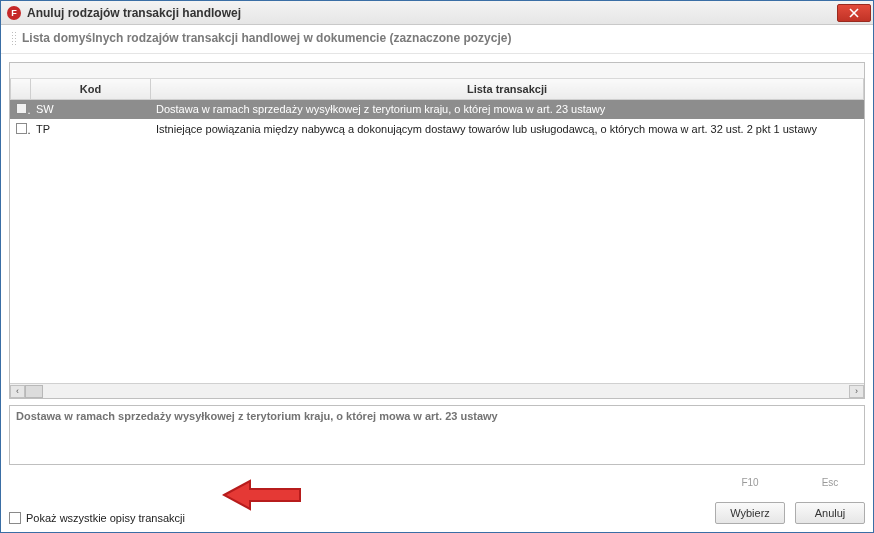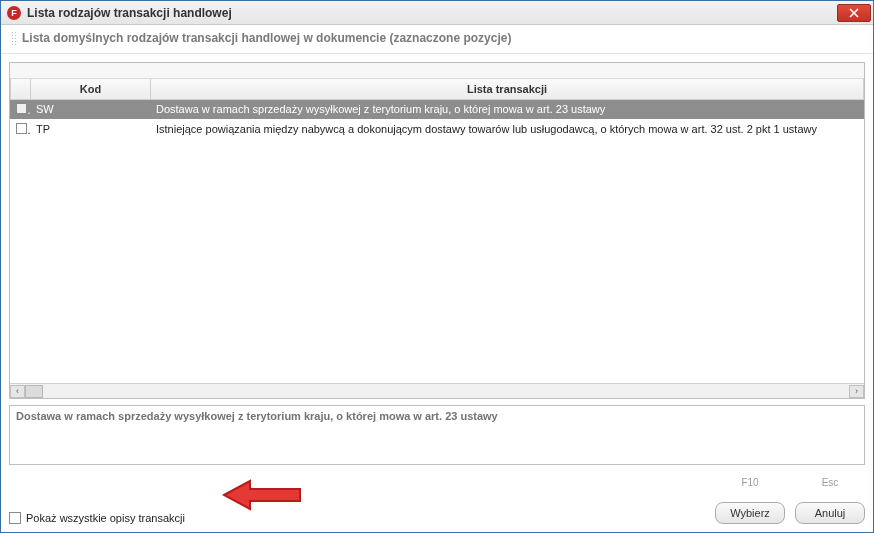--- a/index.html
+++ b/index.html
@@ -195,41 +195,41 @@
   }
   .btn-col .hint {
     color: #9a9a9a;
     font-size: 10px;
     margin-bottom: 14px;
   }
   button.std {
     width: 70px; height: 22px;
     background: linear-gradient(#fafafa,#e6e6e6);
     border: 1px solid #acacac;
-    border-radius: 8px;
+    border-radius: 2px;
     font-size: 11px;
     color: #333;
     cursor: pointer;
   }
   
   .overlay-arrow {
     position: absolute;
     pointer-events: none;
   }
   .win-wrap { position: relative; }
 </style>
 </head>
 <body>
 
 <div class="win-wrap">
 <div class="window">
 
   <div class="titlebar">
     <span class="app-icon">F</span>
-    <span class="title">Lista rodzajów transakcji handlowej</span>
+    <span class="title">Anuluj rodzajów transakcji handlowej</span>
     <span class="close-btn">
       <svg viewBox="0 0 10 10">
         <line x1="1" y1="1" x2="9" y2="9" stroke="#fff" stroke-width="1.6"></line>
         <line x1="9" y1="1" x2="1" y2="9" stroke="#fff" stroke-width="1.6"></line>
       </svg>
     </span>
   </div>
 
   <div class="subheader">
     <span class="grip"></span>

